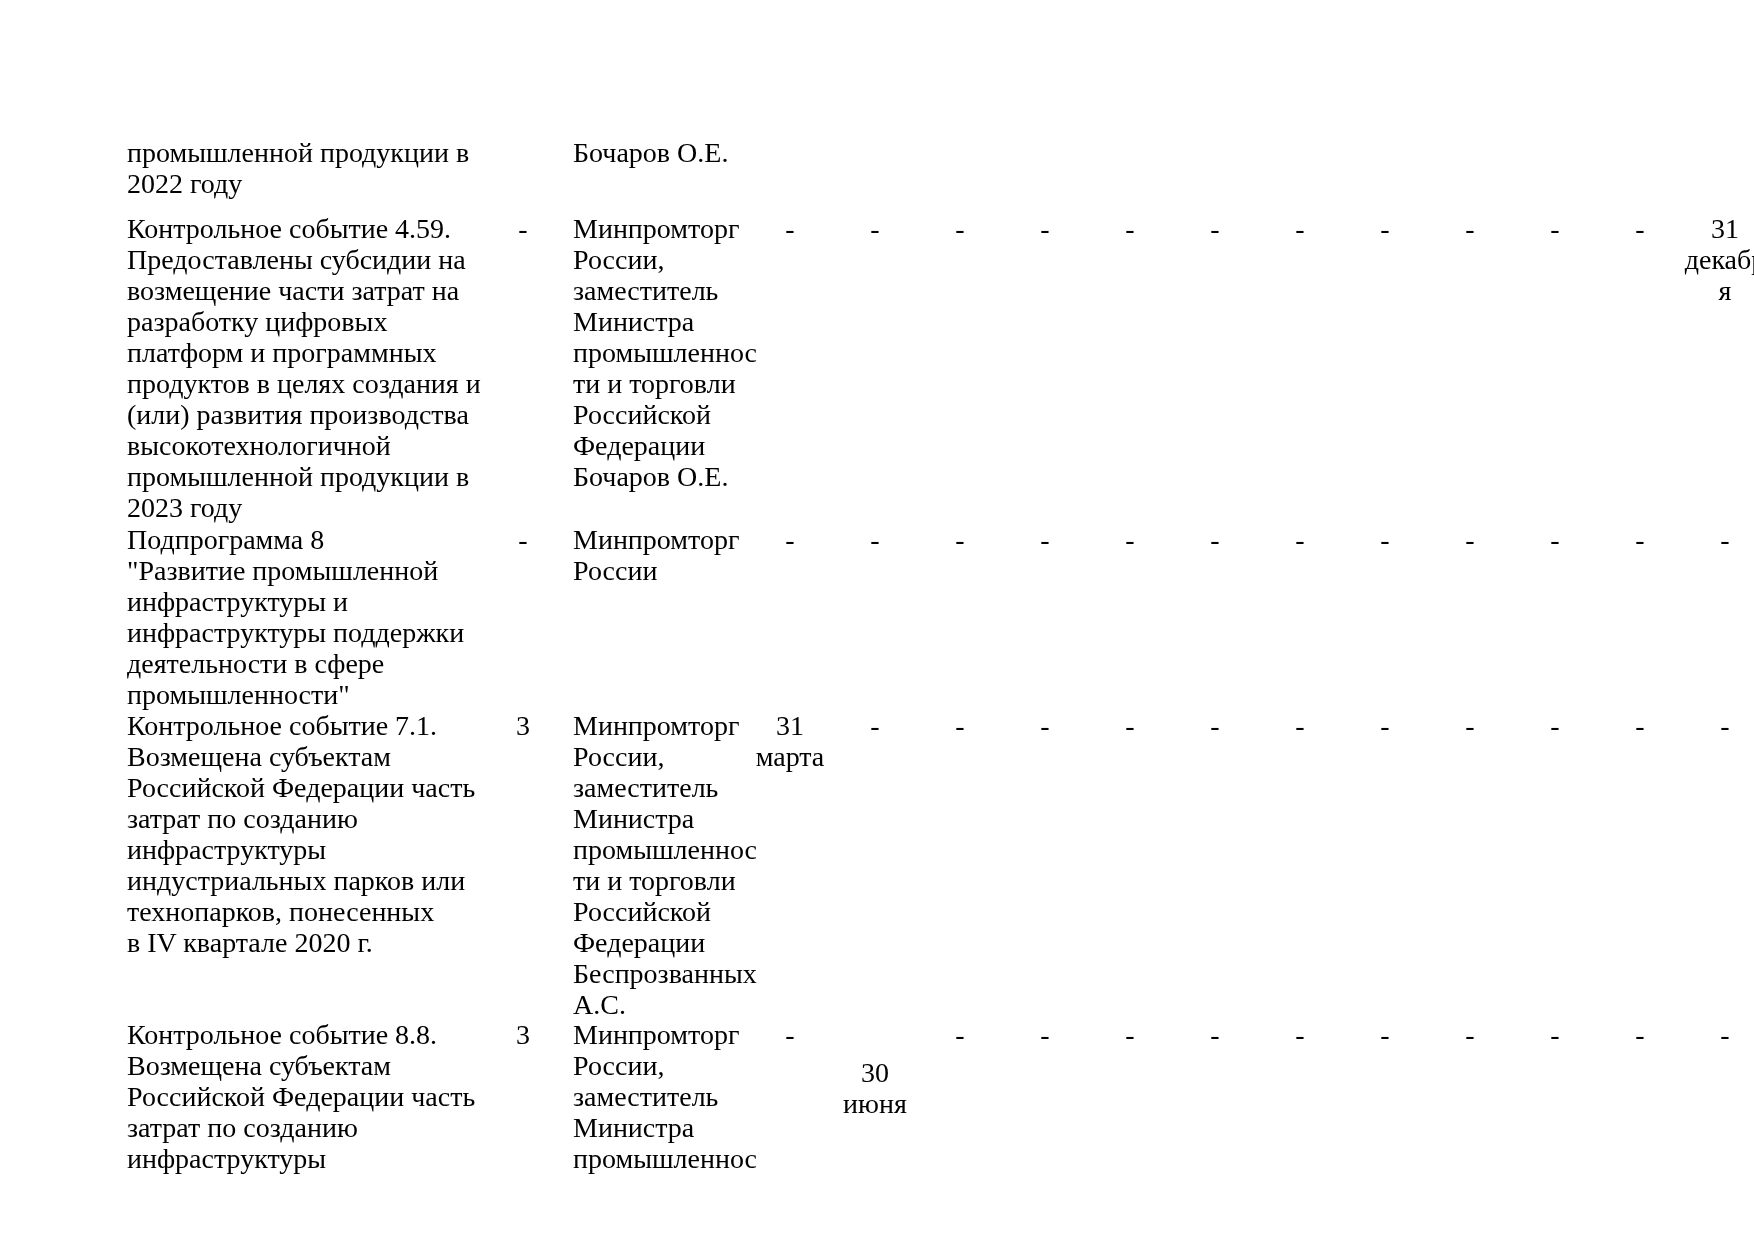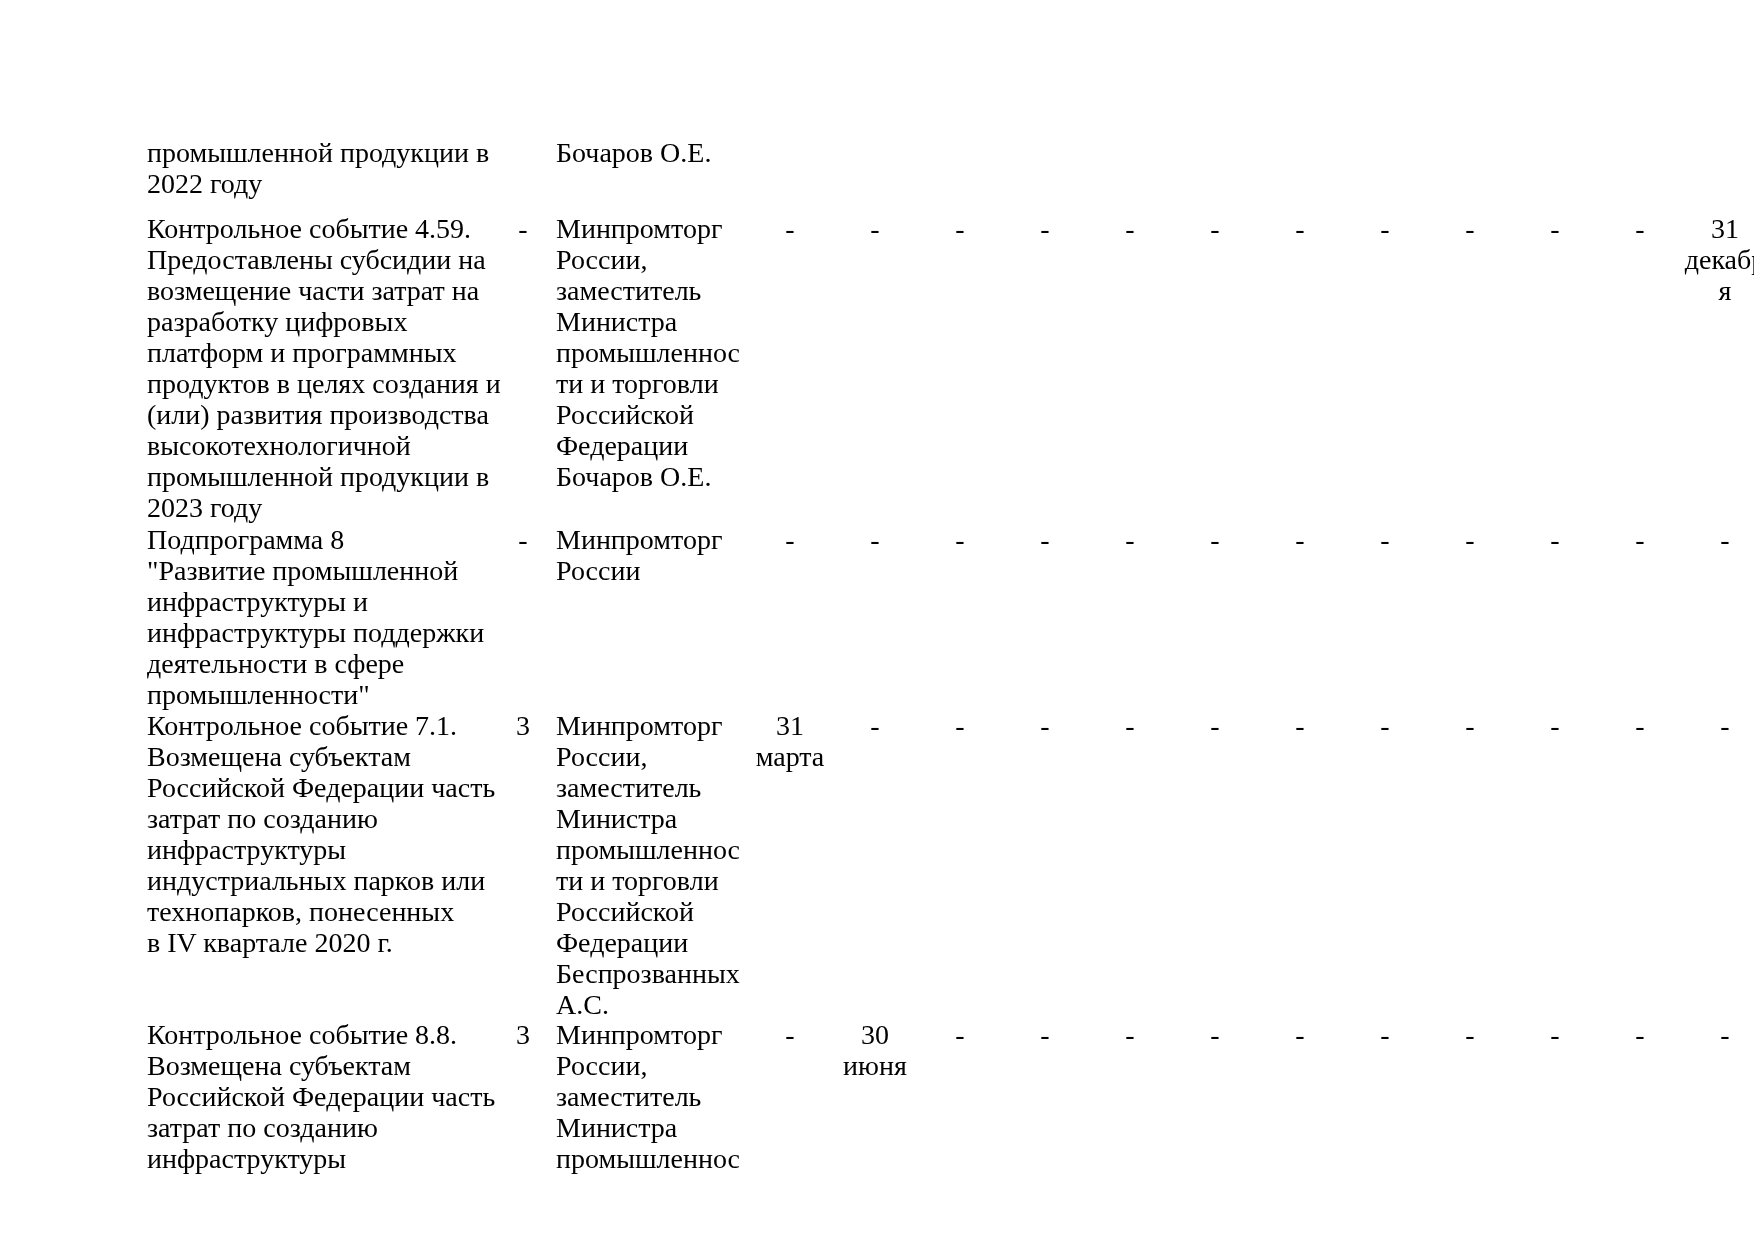--- a/index.html
+++ b/index.html
@@ -15,23 +15,23 @@
     color:#000;
     font-size:28px;
     line-height:31px;
   }
   .row{position:absolute;left:0;width:1754px}
   .cell{
     position:absolute;top:0;
     white-space:pre;          
     color:#000;
   }
-  .cell.desc{left:147px;width:345px}
+  .cell.desc{left:127px;width:345px}
   .cell.status{left:478px;width:90px;text-align:center}
-  .cell.executor{left:556px;width:180px}
+  .cell.executor{left:573px;width:180px}
   .cell.val{width:84px;text-align:center}
 </style>
 </head>
 <body>
 
 <div class="page" id="page">
     <div class="row" style="top: 137px;">
       <div class="cell desc">промышленной продукции в
 2022 году</div>
       <div class="cell executor">Бочаров О.Е.</div>
@@ -135,21 +135,21 @@
 Российской Федерации часть
 затрат по созданию
 инфраструктуры</div>
       <div class="cell status">3</div>
       <div class="cell executor">Минпромторг
 России,
 заместитель
 Министра
 промышленнос</div>
       <div class="cell val" style="left: 748px; width: 84px;">-</div>
-      <div class="cell val" style="left: 833px; width: 84px;">30
+      <div class="cell val" style="left: 833px; width: 84px; margin-top: 38px;">30
 июня</div>
       <div class="cell val" style="left: 918px; width: 84px;">-</div>
       <div class="cell val" style="left: 1003px; width: 84px;">-</div>
       <div class="cell val" style="left: 1088px; width: 84px;">-</div>
       <div class="cell val" style="left: 1173px; width: 84px;">-</div>
       <div class="cell val" style="left: 1258px; width: 84px;">-</div>
       <div class="cell val" style="left: 1343px; width: 84px;">-</div>
       <div class="cell val" style="left: 1428px; width: 84px;">-</div>
       <div class="cell val" style="left: 1513px; width: 84px;">-</div>
       <div class="cell val" style="left: 1598px; width: 84px;">-</div>

